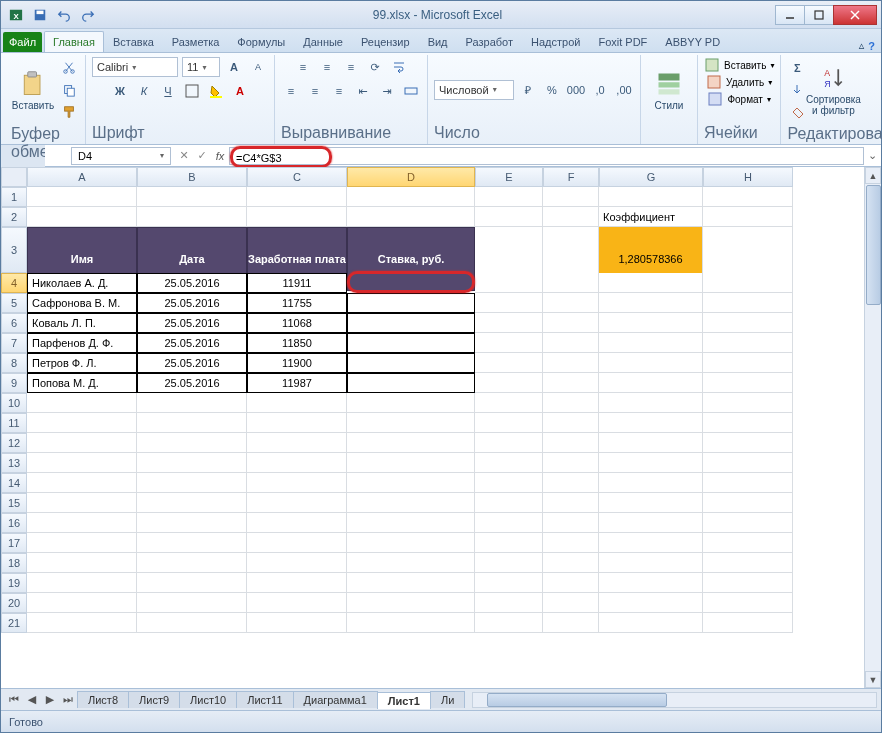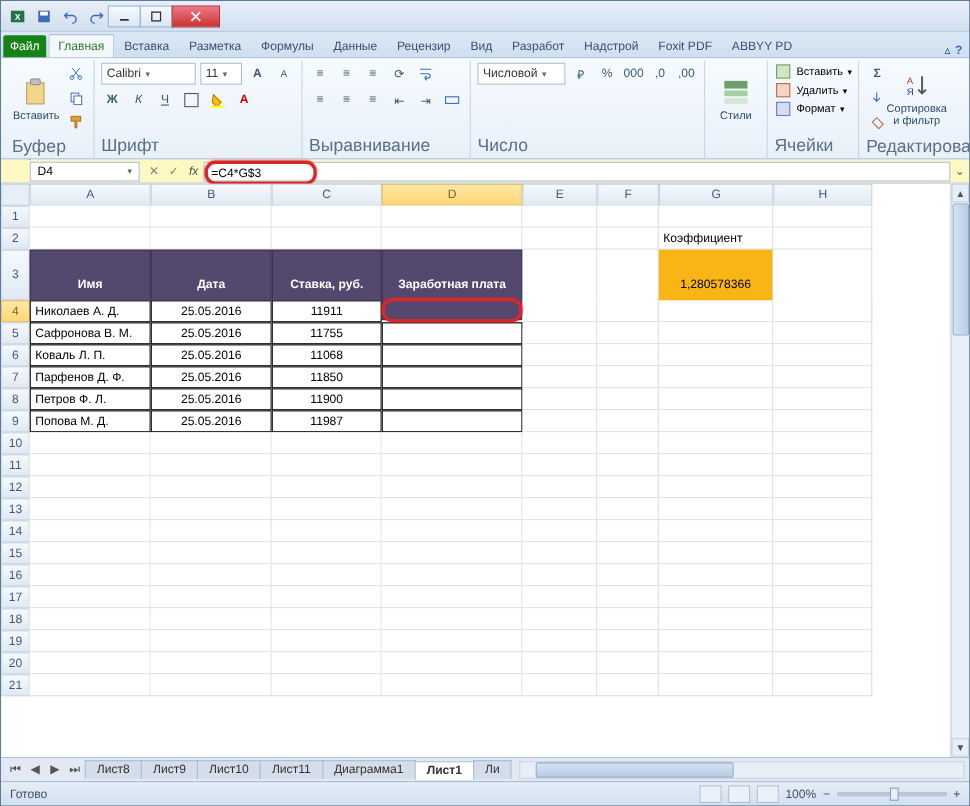--- a/index.html
+++ b/index.html
@@ -15,31 +15,31 @@
 .win-btn.close { background: linear-gradient(#e78,#c33); border-color: #a33; color: #fff; width: 44px; }
 .win-btn svg { width: 10px; height: 10px; }
 .ribbon-tabs { height: 24px; display: flex; align-items: flex-end; padding-left: 2px; gap: 0; background: linear-gradient(#dce8f5,#cfdff0); border-bottom: 1px solid #a9bfd8; }
 .file-tab { background: #178317; color: #fff; padding: 4px 6px; font-size: 11px; border-radius: 2px 2px 0 0; margin-right: 2px; }
 .ribbon-tab { padding: 4px 8px; font-size: 11px; color: #3b5270; border: 1px solid transparent; border-bottom: none; }
 .ribbon-tab.active { background: #f4f8fd; border-color: #a9bfd8; border-radius: 2px 2px 0 0; color: #2a7a2a; }
 .ribbon-help { margin-left: auto; display: flex; gap: 4px; padding-right: 6px; align-items: center; color: #2a4a6a; }
 .ribbon-body { height: 92px; background: linear-gradient(#f7fbff,#e8f0f9); border-bottom: 1px solid #a9bfd8; display: flex; padding: 2px 4px 0; }
 .rgroup { border-right: 1px solid #c7d6e8; padding: 2px 6px; display: flex; flex-direction: column; justify-content: space-between; }
 .rgroup-label { text-align: left; font-size: 16px; color: #5a6f88; padding-top: 2px; }
-.rgroup-content { display: flex; gap: 4px; align-items: flex-start; height: 66px; }
+.rgroup-content { display: flex; gap: 4px; align-items: center; height: 66px; }
 .big-btn { display: flex; flex-direction: column; align-items: center; justify-content: center; width: 44px; height: 66px; gap: 2px; color: #2a4a6a; }
 .big-btn svg { width: 28px; height: 28px; }
 .big-btn span { font-size: 10px; text-align: center; line-height: 1.1; }
 .small-col { display: flex; flex-direction: column; gap: 2px; }
 .small-btn { width: 20px; height: 20px; display: flex; align-items: center; justify-content: center; color: #3b5a7a; }
 .small-btn svg { width: 14px; height: 14px; }
 .font-row { display: flex; gap: 4px; align-items: center; }
 .combo { background: #fff; border: 1px solid #b0c0d4; height: 20px; display: flex; align-items: center; padding: 0 4px; font-size: 11px; color: #333; }
 .combo .dd { margin-left: 4px; color: #666; font-size: 8px; }
-.name-box-row { height: 22px; background: #fef9c3; border-bottom: 1px solid #a9bfd8; display: flex; align-items: center; }
+.name-box-row { height: 22px; background: #ffffff; border-bottom: 1px solid #a9bfd8; display: flex; align-items: center; margin-left: 44px; }
 .name-box { width: 100px; background: #fff; border: 1px solid #b0c0d4; height: 18px; margin: 0 4px 0 26px; display: flex; align-items: center; padding: 0 6px; font-size: 11px; }
 .name-box .dd { margin-left: auto; font-size: 8px; color: #666; }
 .fx-label { width: 18px; text-align: center; font-style: italic; color: #555; }
 .formula-bar { flex: 1; background: #fff; border: 1px solid #b0c0d4; height: 18px; display: flex; align-items: flex-end; padding: 0 6px; font-size: 11px; position: relative; }
 .formula-highlight { position: absolute; left: 0; top: -2px; width: 102px; height: 22px; border: 3px solid #d8272a; border-radius: 10px; pointer-events: none; box-shadow: 0 0 2px #d8272a; }
 .sheet-area { flex: 1; display: flex; overflow: hidden; background: #fff; position: relative; }
 .grid { display: grid; grid-template-columns: 26px 110px 110px 100px 128px 68px 56px 104px 90px; grid-auto-rows: 20px; }
 .grid .colh, .grid .rowh { background: linear-gradient(#f5f9fe,#e0e9f4); border: 1px solid #c6d2e0; display: flex; align-items: center; justify-content: center; font-size: 11px; color: #455a72; }
 .grid .rowh { justify-content: center; }
 .grid .rowh.active, .grid .colh.active { background: linear-gradient(#ffe9a8,#ffd673); border-color: #e0b550; color: #84612a; }
@@ -91,20 +91,21 @@
           <svg viewBox="0 0 16 16" fill="none" stroke="#3a6eb5" stroke-width="1.5">
             <path d="M5 4 L2 7 L5 10 M2 7 H10 A4 4 0 0 1 10 15"></path>
           </svg>
         </div>
       <div class="qat-btn">
           <svg viewBox="0 0 16 16" fill="none" stroke="#3a6eb5" stroke-width="1.5">
             <path d="M11 4 L14 7 L11 10 M14 7 H6 A4 4 0 0 0 6 15"></path>
           </svg>
         </div>
     </div>
+    <div class="title">99.xlsx - Microsoft Excel</div>
     <div class="win-controls">
       <div class="win-btn">
           <svg viewBox="0 0 10 10">
             <line x1="1" y1="8" x2="9" y2="8" stroke="#333" stroke-width="1.5"></line>
           </svg>
         </div>
       <div class="win-btn">
           <svg viewBox="0 0 10 10">
             <rect x="1" y="1" width="8" height="8" fill="none" stroke="#333" stroke-width="1.2"></rect>
           </svg>
@@ -368,22 +369,22 @@
           <div class="cell"></div>
           <div class="cell"></div>
           <div class="cell"></div>
           <div class="cell"></div>
       <div class="cell">Коэффициент</div>
       <div class="cell"></div>
 
       <div class="rowh row3">3</div>
       <div class="cell th th-tall">Имя</div>
       <div class="cell th th-tall">Дата</div>
+      <div class="cell th th-tall">Заработная плата</div>
       <div class="cell th th-tall">Ставка, руб.</div>
-      <div class="cell th th-tall">Заработная плата</div>
       <div class="cell th-tall"></div>
           <div class="cell th-tall"></div>
       <div class="cell orange th-tall">1,280578366</div>
       <div class="cell th-tall"></div>
 
       <div class="rowh active">4</div>
       <div class="cell tb">Николаев А. Д.</div>
       <div class="cell tb center">25.05.2016</div>
       <div class="cell tb center">11911</div>
       <div class="cell tb center sel">15252,97</div>
@@ -573,26 +574,15 @@
     <div class="sheet-tab">Диаграмма1</div>
     <div class="sheet-tab active">Лист1</div>
     <div class="sheet-tab">Ли</div>
     <div class="hscroll">
         <div class="thumb"></div>
       </div>
   </div>
 
   <div class="statusbar">
     <span>Готово</span>
-    <div class="right">
-      <div class="view-btn"></div>
-      <div class="view-btn"></div>
-      <div class="view-btn"></div>
-      <span>100%</span>
-      <span>−</span>
-      <div class="zoom-slider">
-          <div class="th"></div>
-        </div>
-      <span>+</span>
-    </div>
   </div>
 
 </div>
 
 </body></html>

